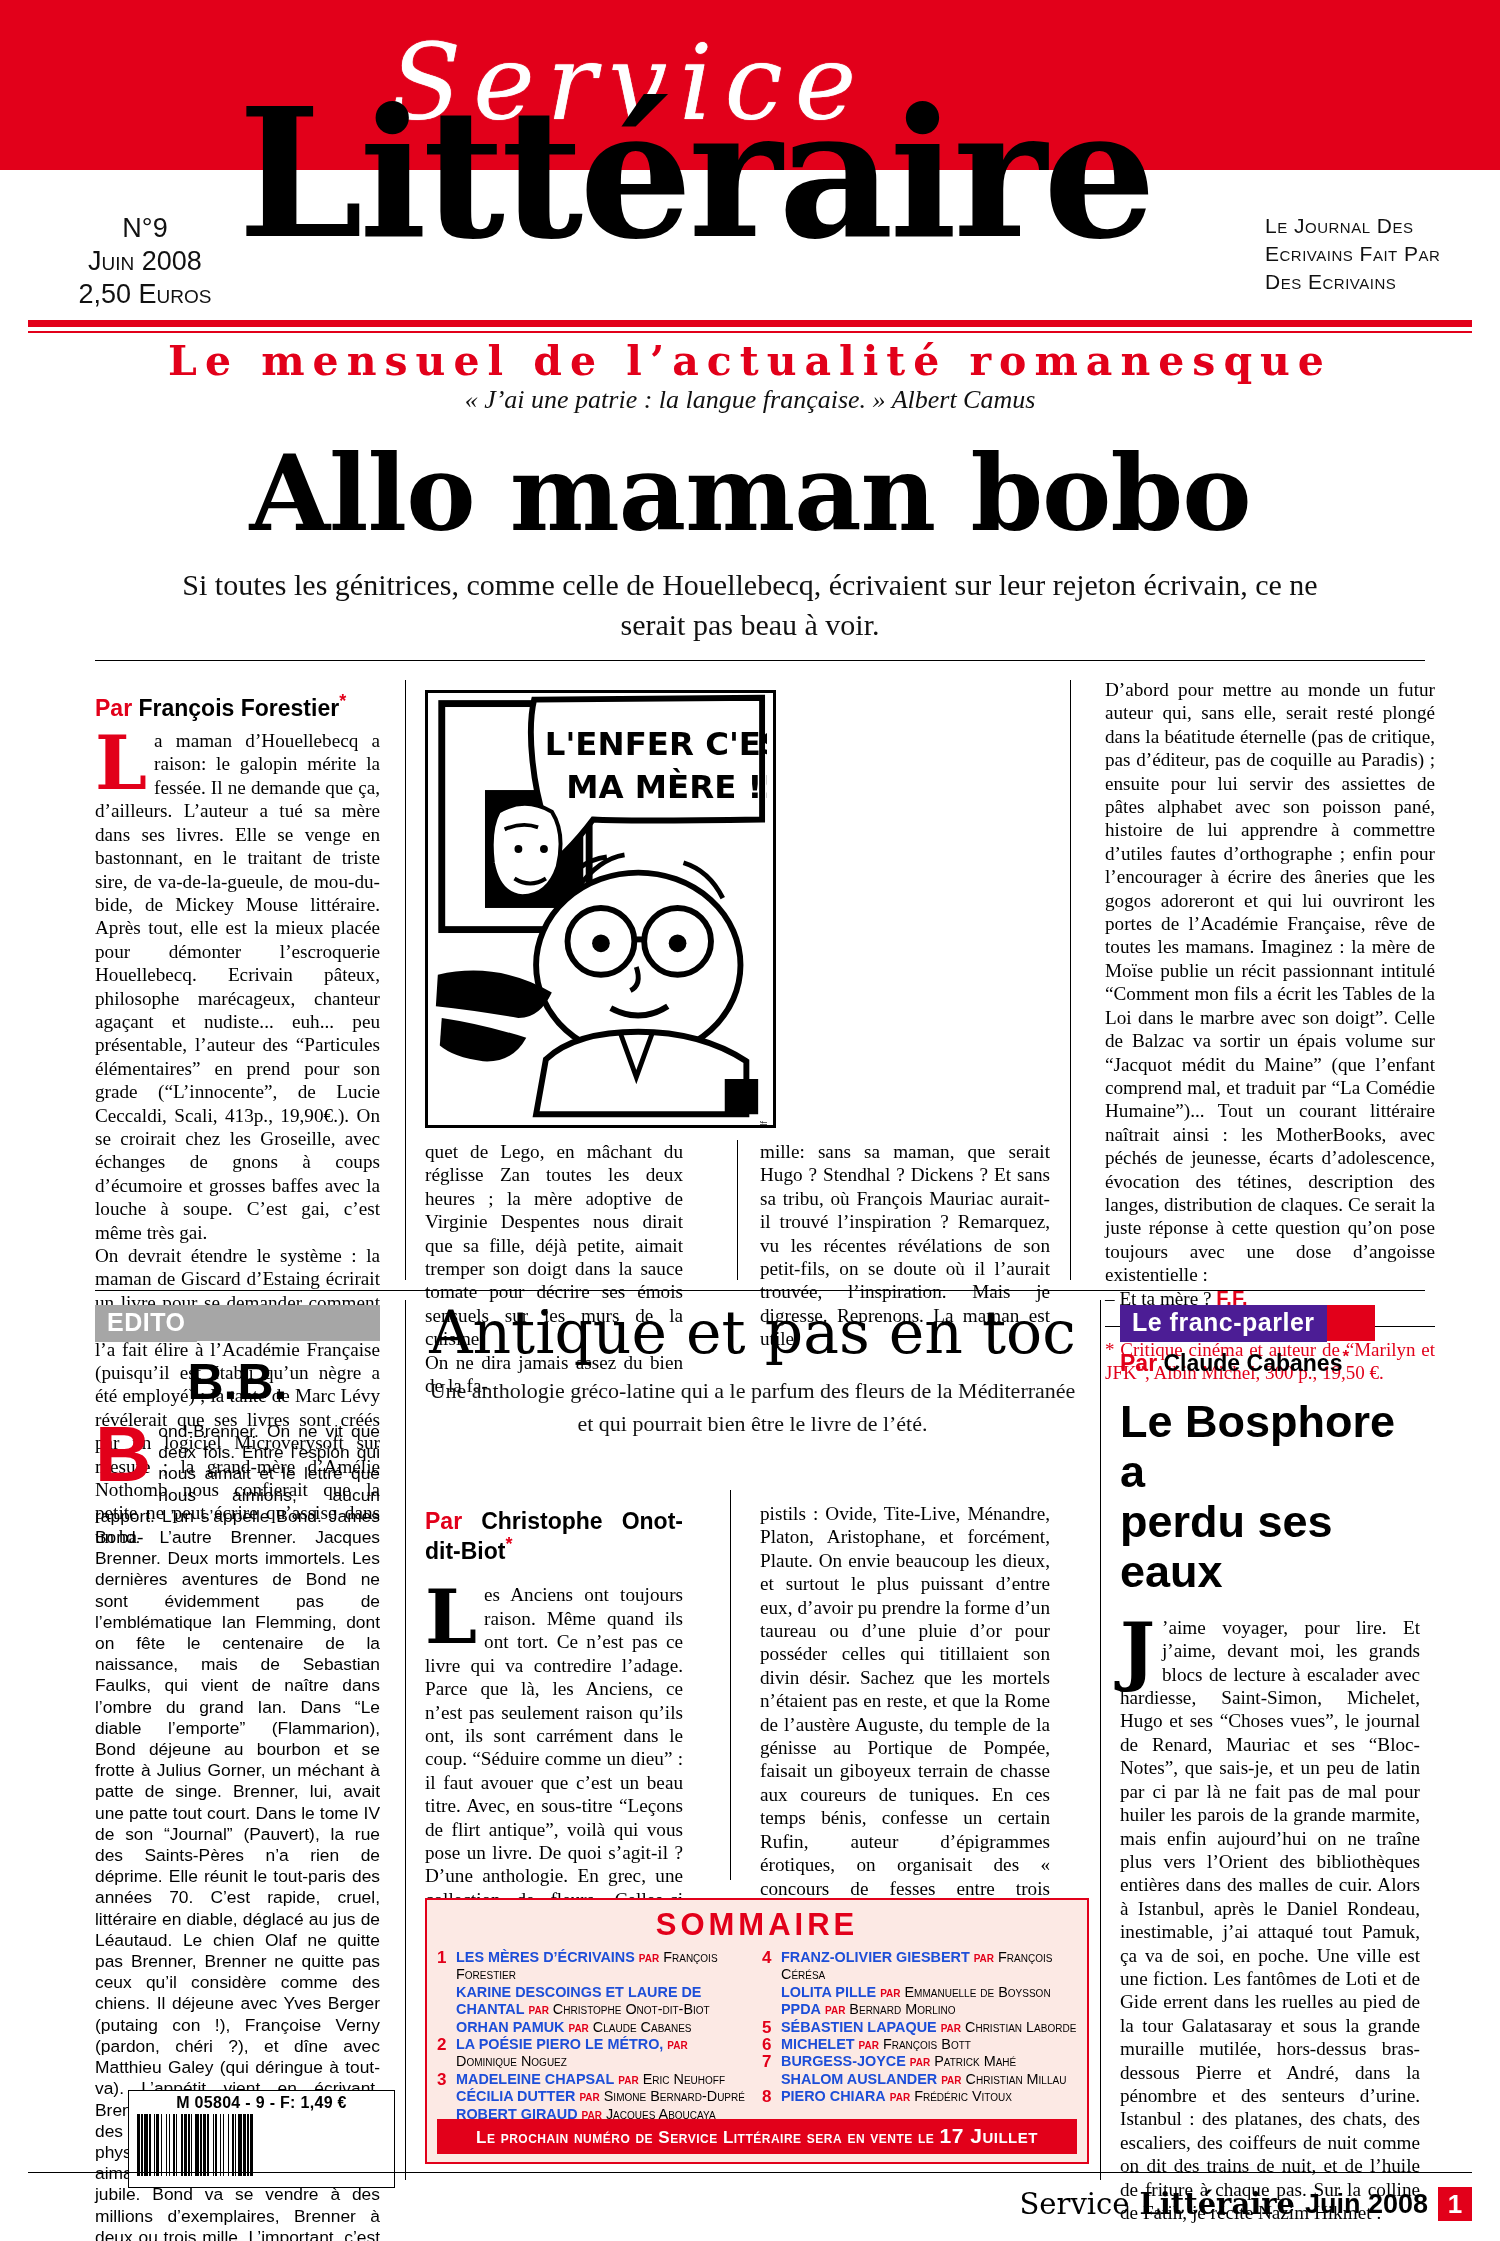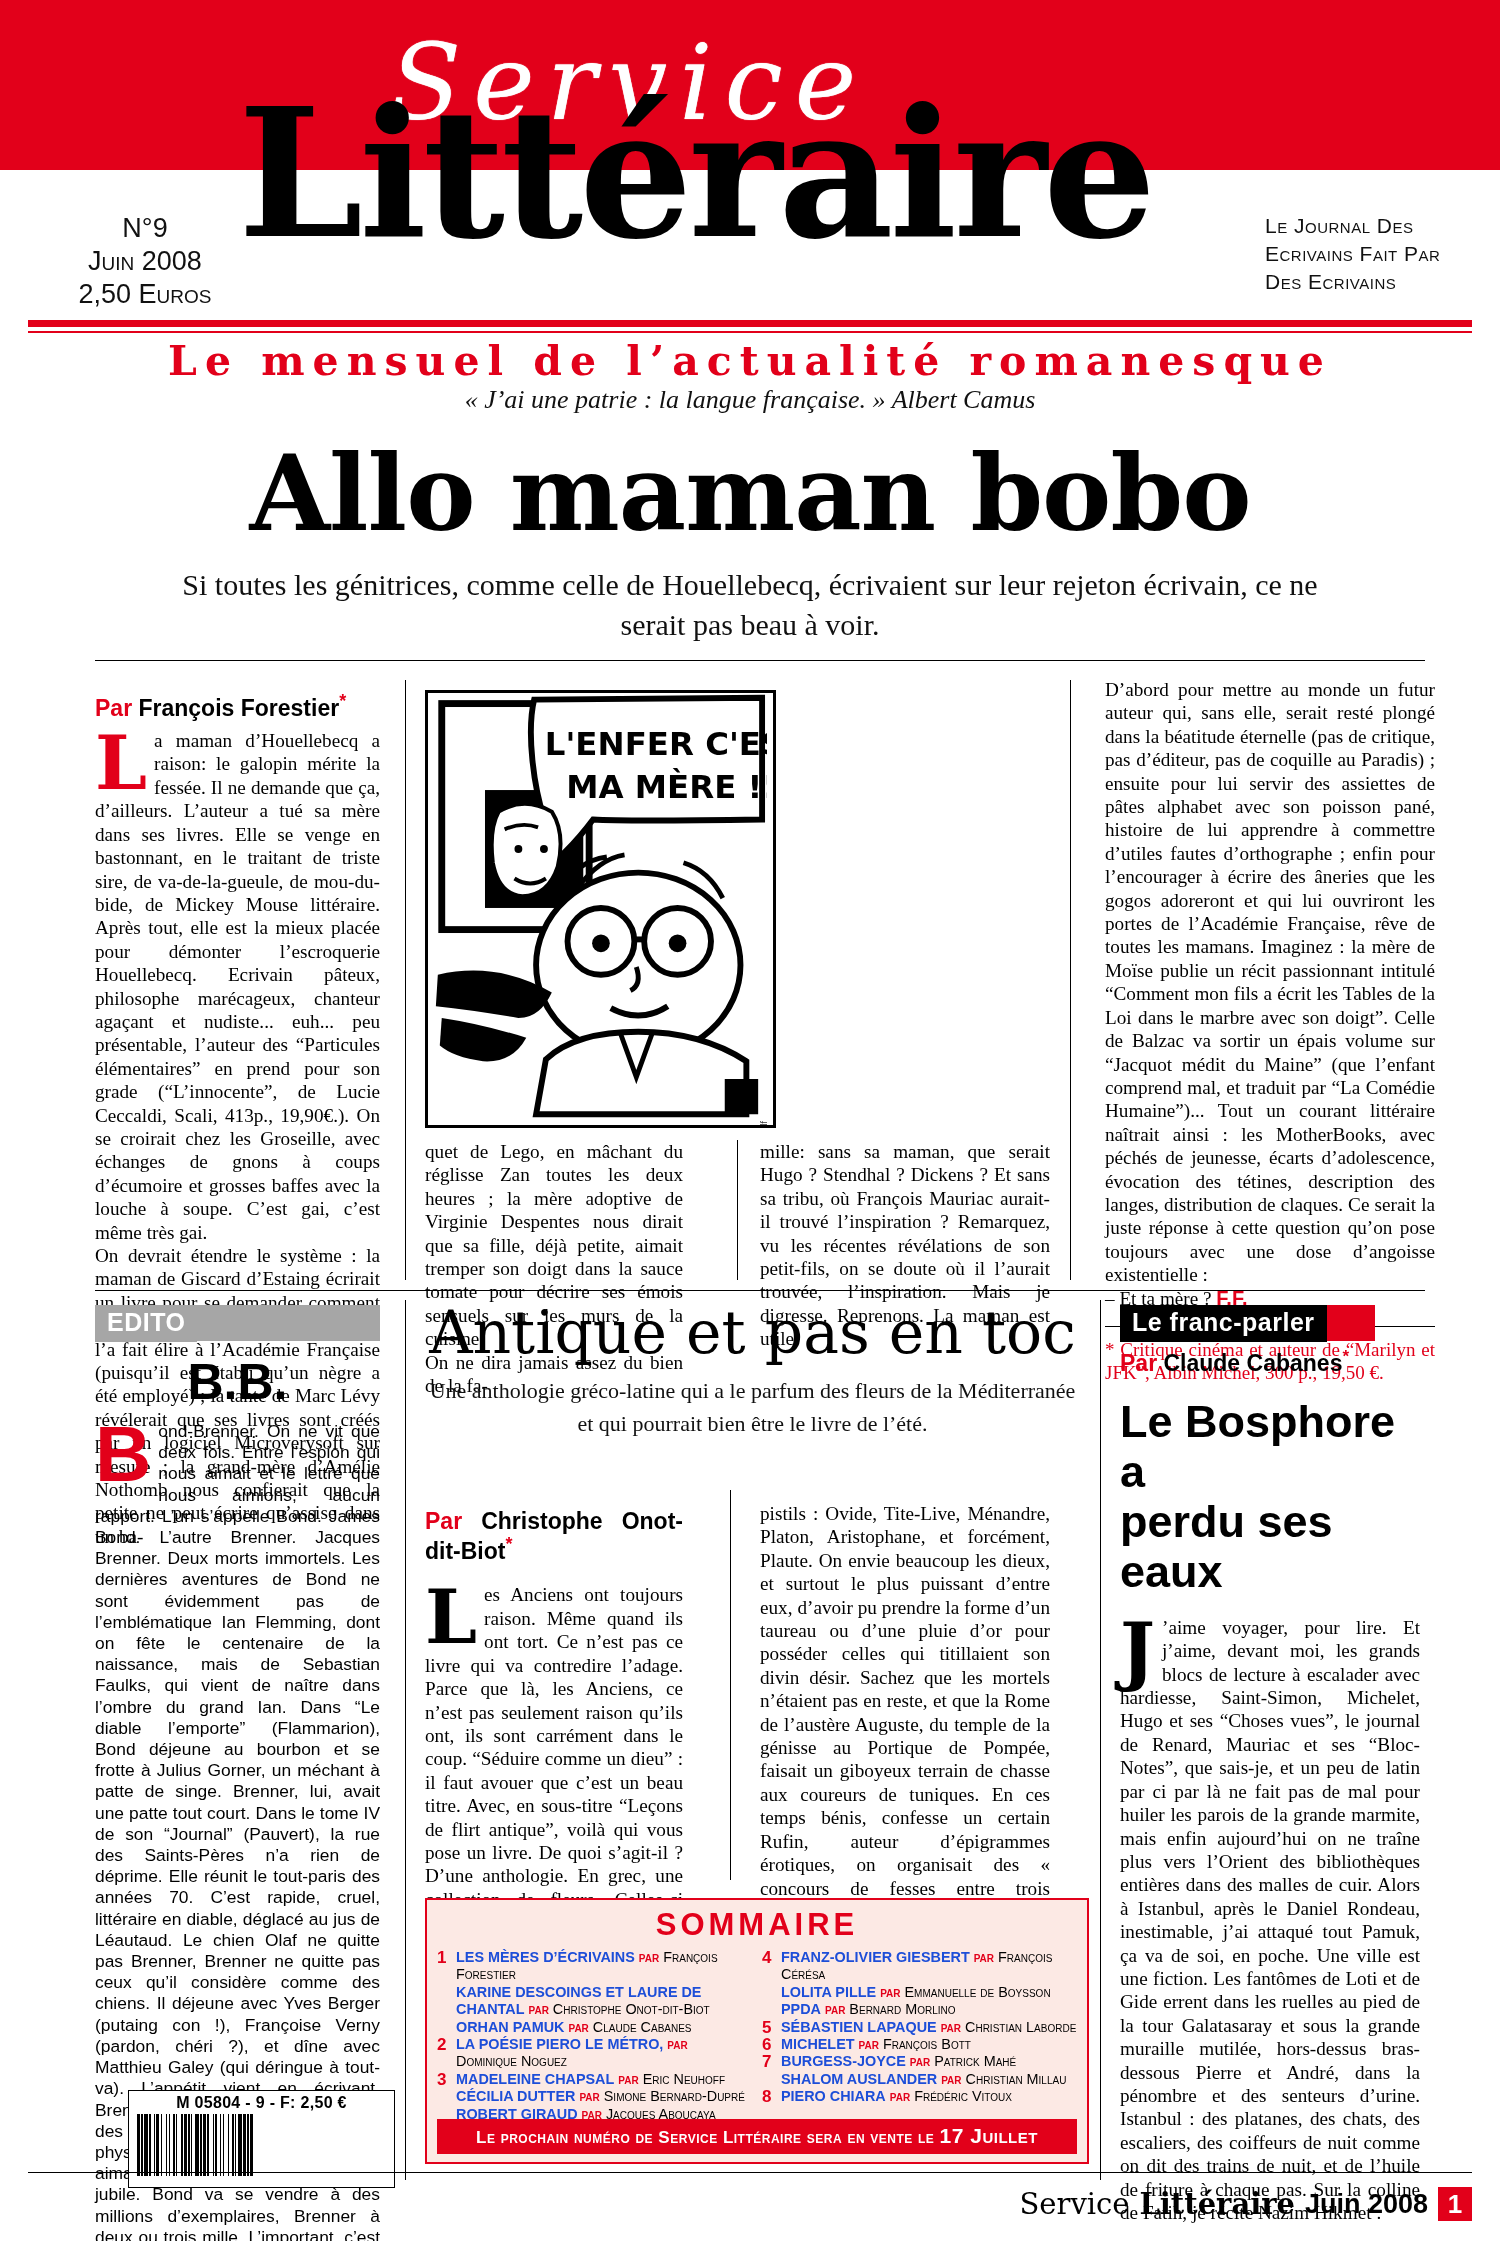--- a/index.html
+++ b/index.html
@@ -46,21 +46,21 @@
   .cartoon-sig{position:absolute;right:4px;bottom:4px;font-family:"Liberation Sans",sans-serif;font-size:9px;color:#333;transform:rotate(-90deg);transform-origin:100% 100%;}
 
   .a1c2{left:425px;top:1140px;width:258px;}
   .a1c3{left:760px;top:1140px;width:290px;}
 
   .rule-mid{position:absolute;left:95px;top:1290px;width:1330px;height:1px;background:#000;}
 
   
   .sec-tag{font-family:"Liberation Sans",sans-serif;font-weight:700;font-size:25px;color:#fff;padding:3px 12px 5px 12px;display:inline-block;letter-spacing:0.5px;}
   .tag-grey{background:#a6a6a6;}
-  .tag-red{background:#000000;}
+  .tag-red{background:#4c1d95;}
 
   
   .edito{position:absolute;left:95px;top:1305px;width:285px;}
   .edito-tag-wrap{width:285px;background:#a6a6a6;height:36px;}
   .edito-title{text-align:center;font-family:"Liberation Sans",sans-serif;font-weight:700;font-size:50px;margin-top:12px;margin-bottom:10px;color:#000;}
   .edito-body{font-family:"Liberation Sans",sans-serif;font-size:17.4px;line-height:21.2px;text-align:justify;}
   .edito-body .dropcap{font-family:"Liberation Sans",sans-serif;font-weight:700;font-size:78px;line-height:62px;color:#e2001a;padding:2px 7px 0 0;}
 
   
   .barcode-box{position:absolute;left:128px;top:2090px;width:265px;height:96px;border:1px solid #000;background:#fff;}
@@ -225,21 +225,21 @@
     <div class="edito-body">
       <span class="dropcap">B</span><span>ond-Brenner. On ne vit que deux fois. Entre l’espion qui nous aimait et le lettré que nous aimions, aucun rapport. L’un s’appelle Bond. James Bond. L’autre Brenner. Jacques Brenner. Deux morts immortels. Les dernières aventures de Bond ne sont évidemment pas de l’emblématique Ian Flemming, dont on fête le centenaire de la naissance, mais de Sebastian Faulks, qui vient de naître dans l’ombre du grand Ian. Dans “Le diable l’emporte” (Flammarion), Bond déjeune au bourbon et se frotte à Julius Gorner, un méchant à patte de singe. Brenner, lui, avait une patte tout court. Dans le tome IV de son “Journal” (Pauvert), la rue des Saints-Pères n’a rien de déprime. Elle réunit le tout-paris des années 70. C’est rapide, cruel, littéraire en diable, déglacé au jus de Léautaud. Le chien Olaf ne quitte pas Brenner, Brenner ne quitte pas ceux qu’il considère comme des chiens. Il déjeune avec Yves Berger (putaing con !), Françoise Verny (pardon, chéri ?), et dîne avec Matthieu Galey (qui déringue à tout-va). L’appétit vient en écrivant. Brenner, comme Goldfinger, avait des doigts en or. Bond a toujours le physique de Connery, Brenner aimait bien titiller la corniche.On jubile. Bond va se vendre à des millions d’exemplaires, Brenner à deux ou trois mille. L’important, c’est de lire. Mais le bond en avant, comme disait Mao, c’est Brenner qui le fait. Une opération du tonnerre !</span>
     </div>
 
   </div>
 
   <div class="barcode-box">
     <div class="barcode-label">
       <span>M 05804</span>
       <span>- 9 - F:</span>
-      <span>2,50 €</span>
+      <span>1,49 €</span>
     </div>
     <div class="barcode-bars" id="barcode-bars">
         <i style="width: 3px; background: rgb(0, 0, 0);"></i>
         <i style="width: 1px; background: transparent;"></i>
         <i style="width: 2px; background: rgb(0, 0, 0);"></i>
         <i style="width: 1px; background: transparent;"></i>
         <i style="width: 4px; background: rgb(0, 0, 0);"></i>
         <i style="width: 1px; background: transparent;"></i>
         <i style="width: 2px; background: rgb(0, 0, 0);"></i>
         <i style="width: 3px; background: transparent;"></i>

